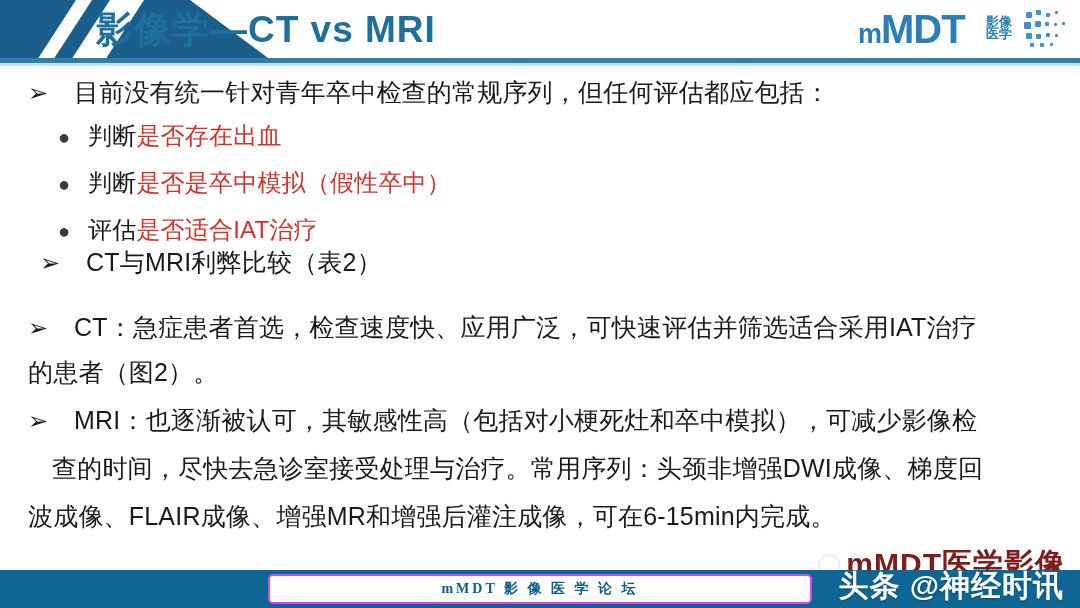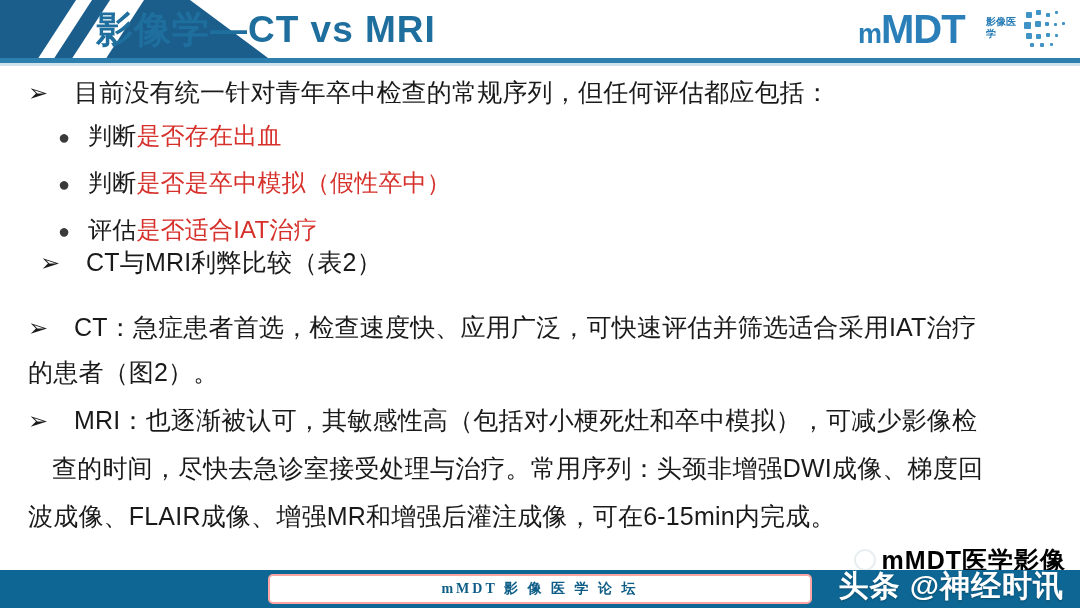--- a/index.html
+++ b/index.html
@@ -101,21 +101,21 @@
     letter-spacing: -1px;
     line-height: 50px;
     font-family: "Liberation Sans", "DejaVu Sans", sans-serif;
   }
   .logo-text .m-small { font-size: 27px; }
   .logo-sub {
     position: absolute;
     left: 128px;
     top: 12px;
     width: 38px;
-    font-size: 10px;
+    font-size: 13px;
     font-weight: bold;
     color: #2b7fb8;
     line-height: 12px;
     letter-spacing: 0px;
   }
   .logo-dots {
     position: absolute;
     left: 166px;
     top: 6px;
     width: 46px;
@@ -177,23 +177,23 @@
   .l7 { top: 290px; }
   .l8 { top: 338px; left: 28px; }
   .l9 { top: 386px; margin-left: 24px; }
   .l10 { top: 434px; left: 28px; }
 
   
   .watermark {
     position: absolute;
     right: 14px;
     top: 544px;
-    font-size: 25px;
-    font-weight: bold;
-    color: #000000;
+    font-size: 30px;
+    font-weight: bold;
+    color: #7f1d1d;
     letter-spacing: 1px;
     white-space: nowrap;
     font-family: "Liberation Sans", "DejaVu Sans", sans-serif;
   }
   .watermark .wm-circle {
     display: inline-block;
     width: 18px;
     height: 18px;
     border: 2px solid #e9eef1;
     border-radius: 50%;
@@ -210,21 +210,21 @@
     height: 38px;
     background: #0d6693;
   }
   .footer-box {
     position: absolute;
     left: 268px;
     top: 4px;
     width: 544px;
     height: 30px;
     background: #ffffff;
-    border: 2px solid #fca5a5;
+    border: 2px solid #d946ef;
     border-radius: 5px;
     box-sizing: border-box;
     display: flex;
     align-items: center;
     justify-content: center;
   }
   .footer-text {
     font-family: "Liberation Serif", "DejaVu Serif", serif;
     font-size: 14px;
     font-weight: bold;

